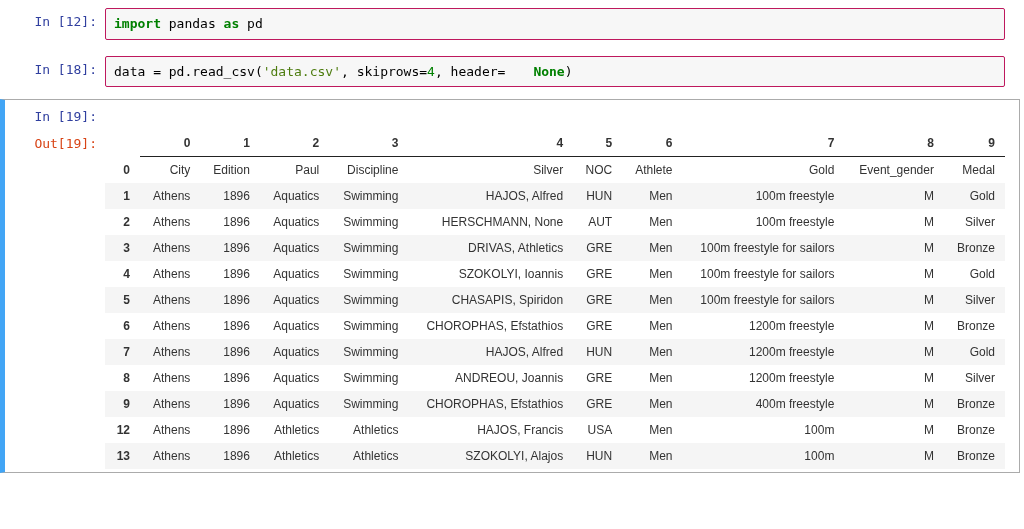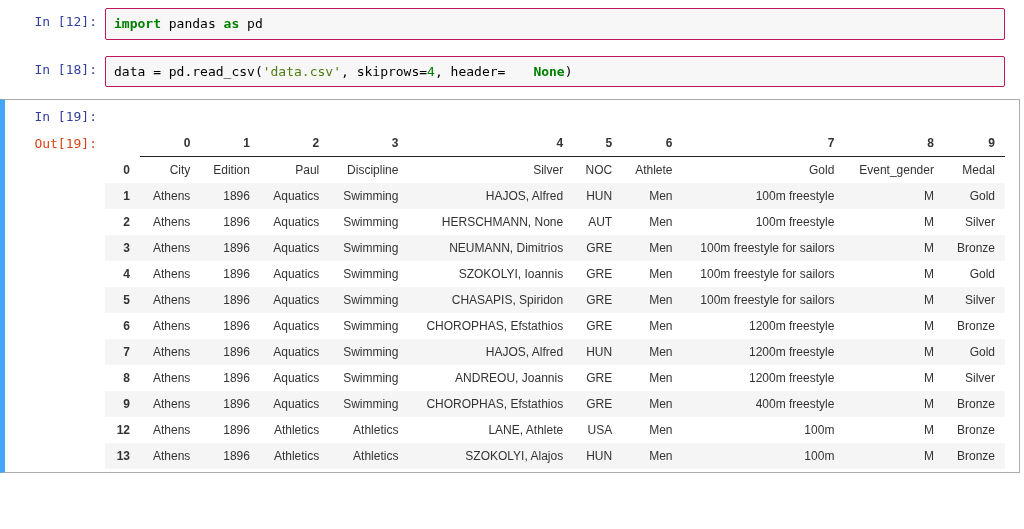--- a/index.html
+++ b/index.html
@@ -183,21 +183,21 @@
                   <td>100m freestyle</td>
                   <td>M</td>
                   <td>Silver</td>
                 </tr>
                 <tr>
                   <th>3</th>
                   <td>Athens</td>
                   <td>1896</td>
                   <td>Aquatics</td>
                   <td>Swimming</td>
-                  <td>NEUMANN, Dimitrios</td>
+                  <td>DRIVAS, Athletics</td>
                   <td>GRE</td>
                   <td>Men</td>
                   <td>100m freestyle for sailors</td>
                   <td>M</td>
                   <td>Bronze</td>
                 </tr>
                 <tr>
                   <th>4</th>
                   <td>Athens</td>
                   <td>1896</td>
@@ -274,21 +274,21 @@
                   <td>400m freestyle</td>
                   <td>M</td>
                   <td>Bronze</td>
                 </tr>
                 <tr>
                   <th>12</th>
                   <td>Athens</td>
                   <td>1896</td>
                   <td>Athletics</td>
                   <td>Athletics</td>
-                  <td>LANE, Athlete</td>
+                  <td>HAJOS, Francis</td>
                   <td>USA</td>
                   <td>Men</td>
                   <td>100m</td>
                   <td>M</td>
                   <td>Bronze</td>
                 </tr>
                 <tr>
                   <th>13</th>
                   <td>Athens</td>
                   <td>1896</td>

